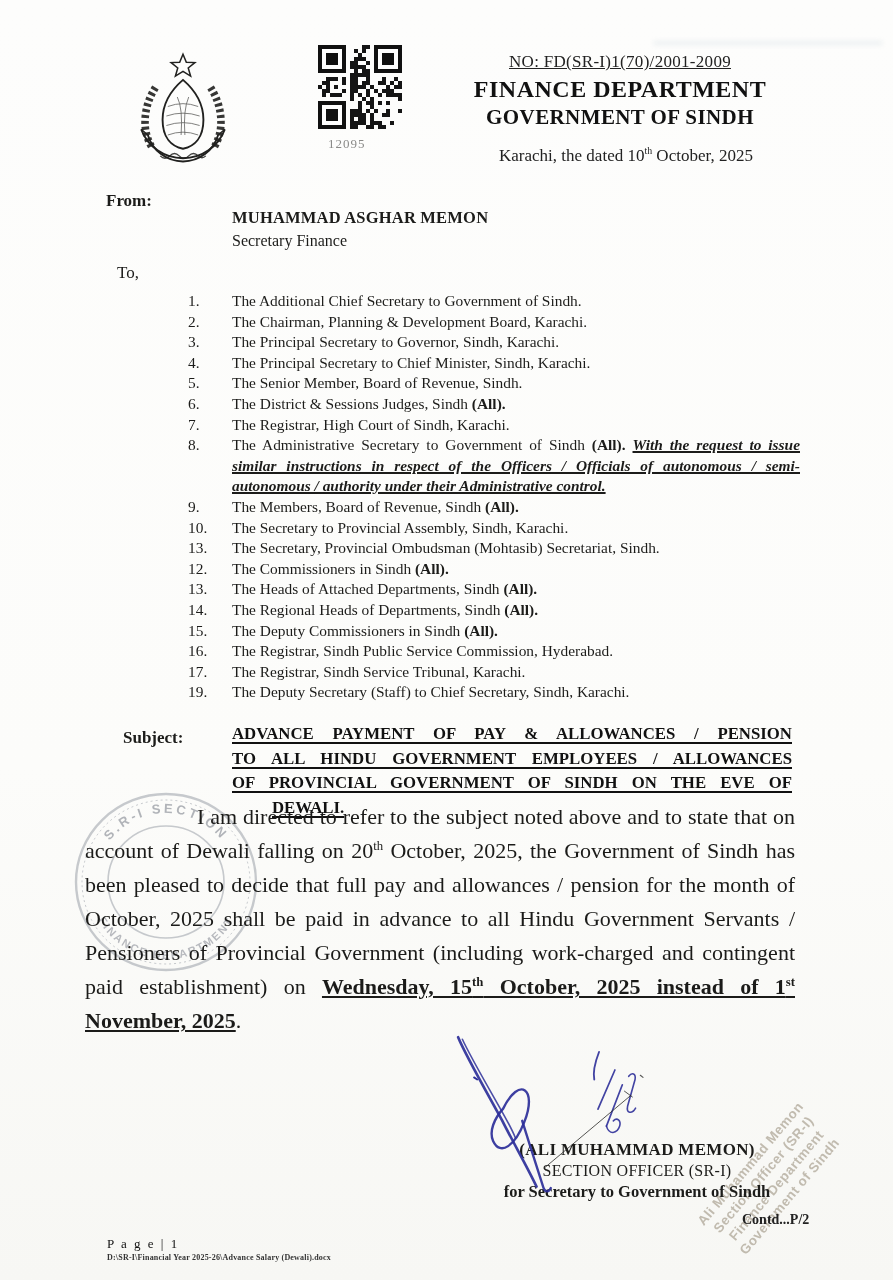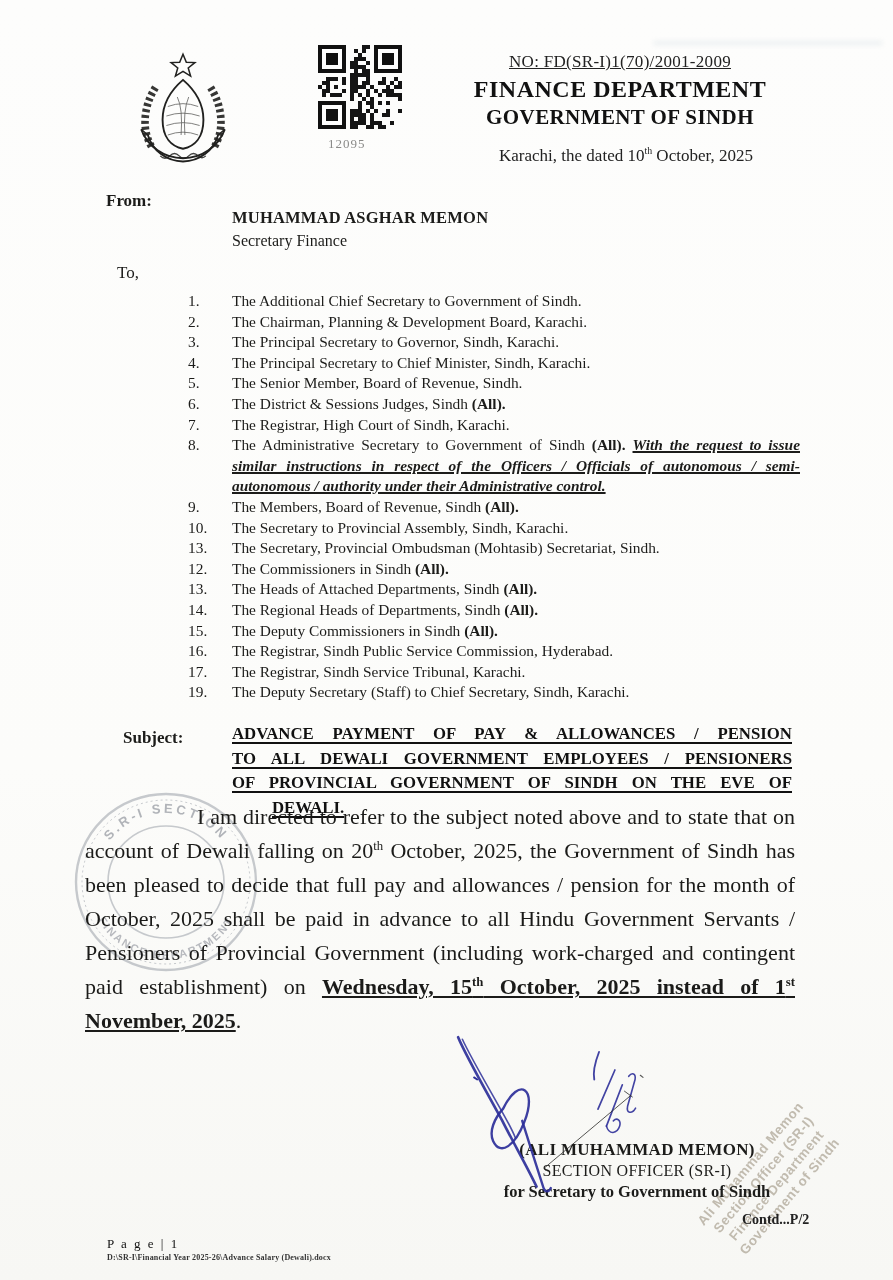--- a/index.html
+++ b/index.html
@@ -319,21 +319,21 @@
     </div>
       <div class="rec-row">
       <span class="rec-num">19.</span>
       <span class="rec-text"><span class="t">The Deputy Secretary (Staff) to Chief Secretary, Sindh, Karachi.</span></span>
     </div>
     </div>
 
   <div class="abs subj-label">Subject:</div>
   <div class="abs subj-block">
     <div class="subj-line">ADVANCE PAYMENT OF PAY &amp; ALLOWANCES / PENSION</div>
-    <div class="subj-line">TO ALL DEWALI GOVERNMENT EMPLOYEES / PENSIONERS</div>
+    <div class="subj-line">TO ALL HINDU GOVERNMENT EMPLOYEES / ALLOWANCES</div>
     <div class="subj-line">OF PROVINCIAL GOVERNMENT OF SINDH ON THE EVE OF</div>
     <div class="subj-line last">DEWALI.</div>
   </div>
 
   <svg class="abs round-stamp" width="196" height="192" viewBox="0 0 196 192">
     <g fill="none" stroke="rgba(125,130,142,0.42)">
       <ellipse cx="98" cy="96" rx="90" ry="88" stroke-width="2.4"></ellipse>
       <ellipse cx="98" cy="96" rx="84" ry="82" stroke-width="1" stroke-dasharray="2 3"></ellipse>
       <ellipse cx="98" cy="96" rx="58" ry="56" stroke-width="1.6"></ellipse>
     </g>

